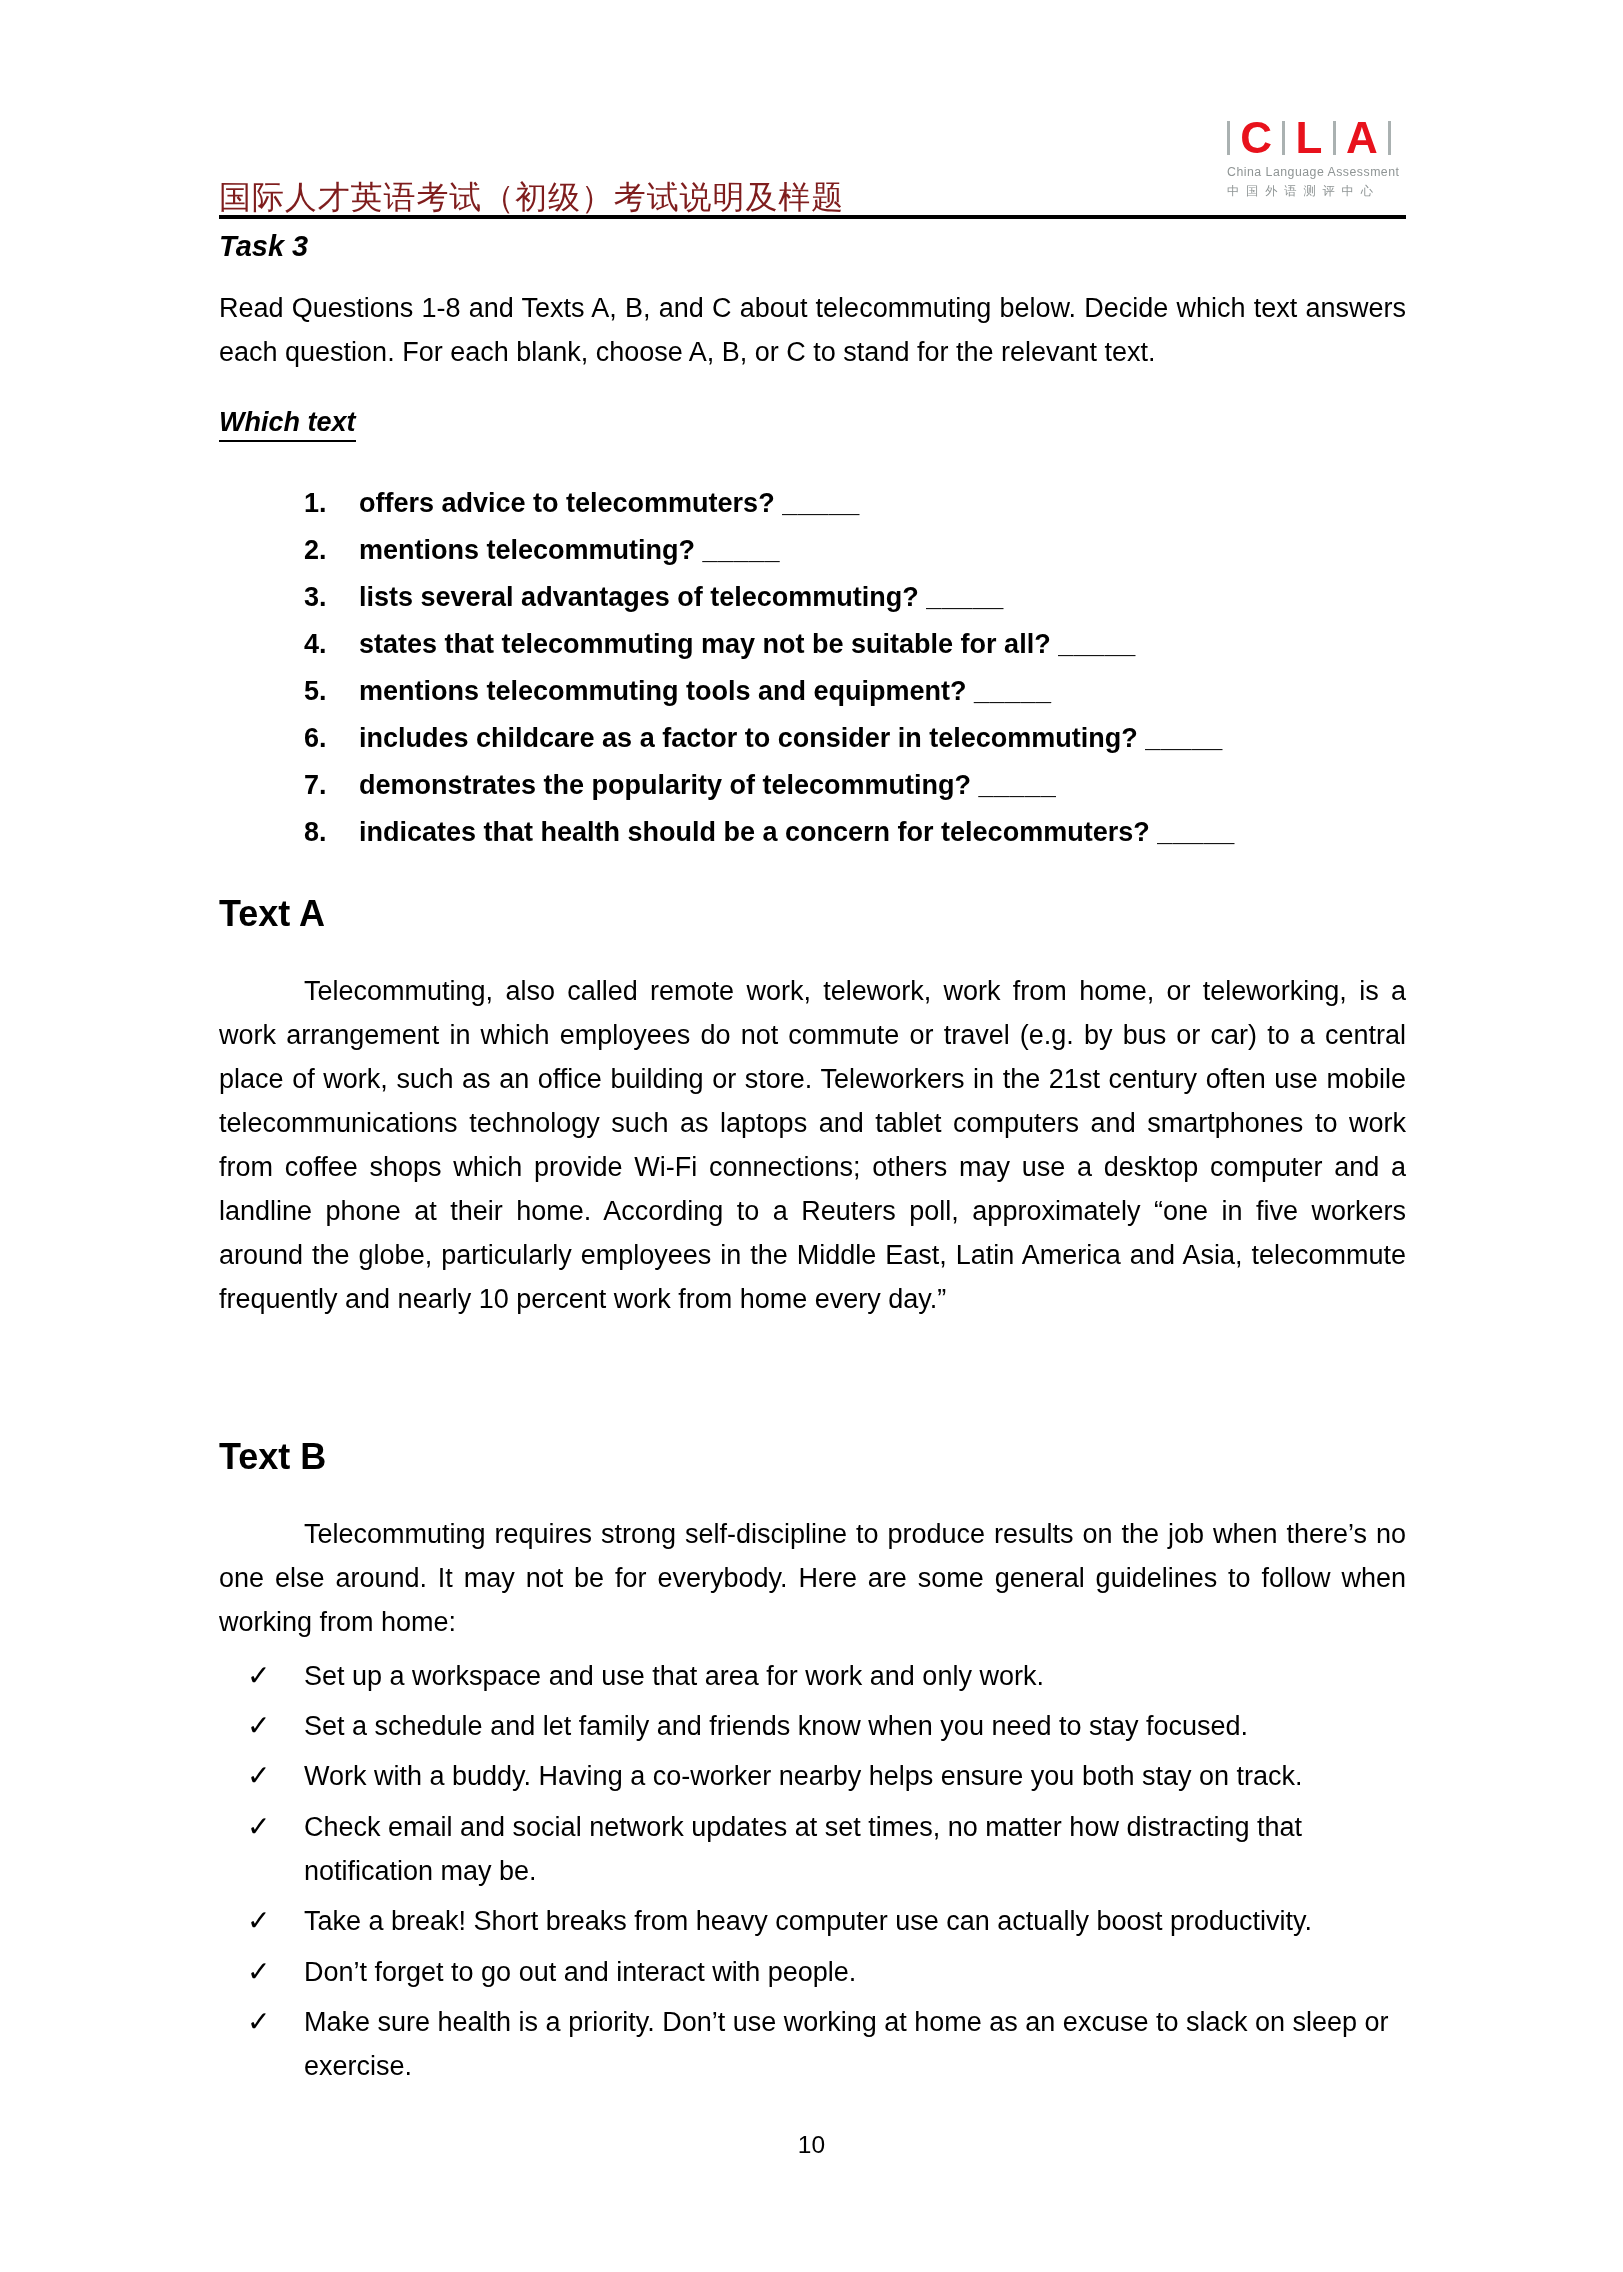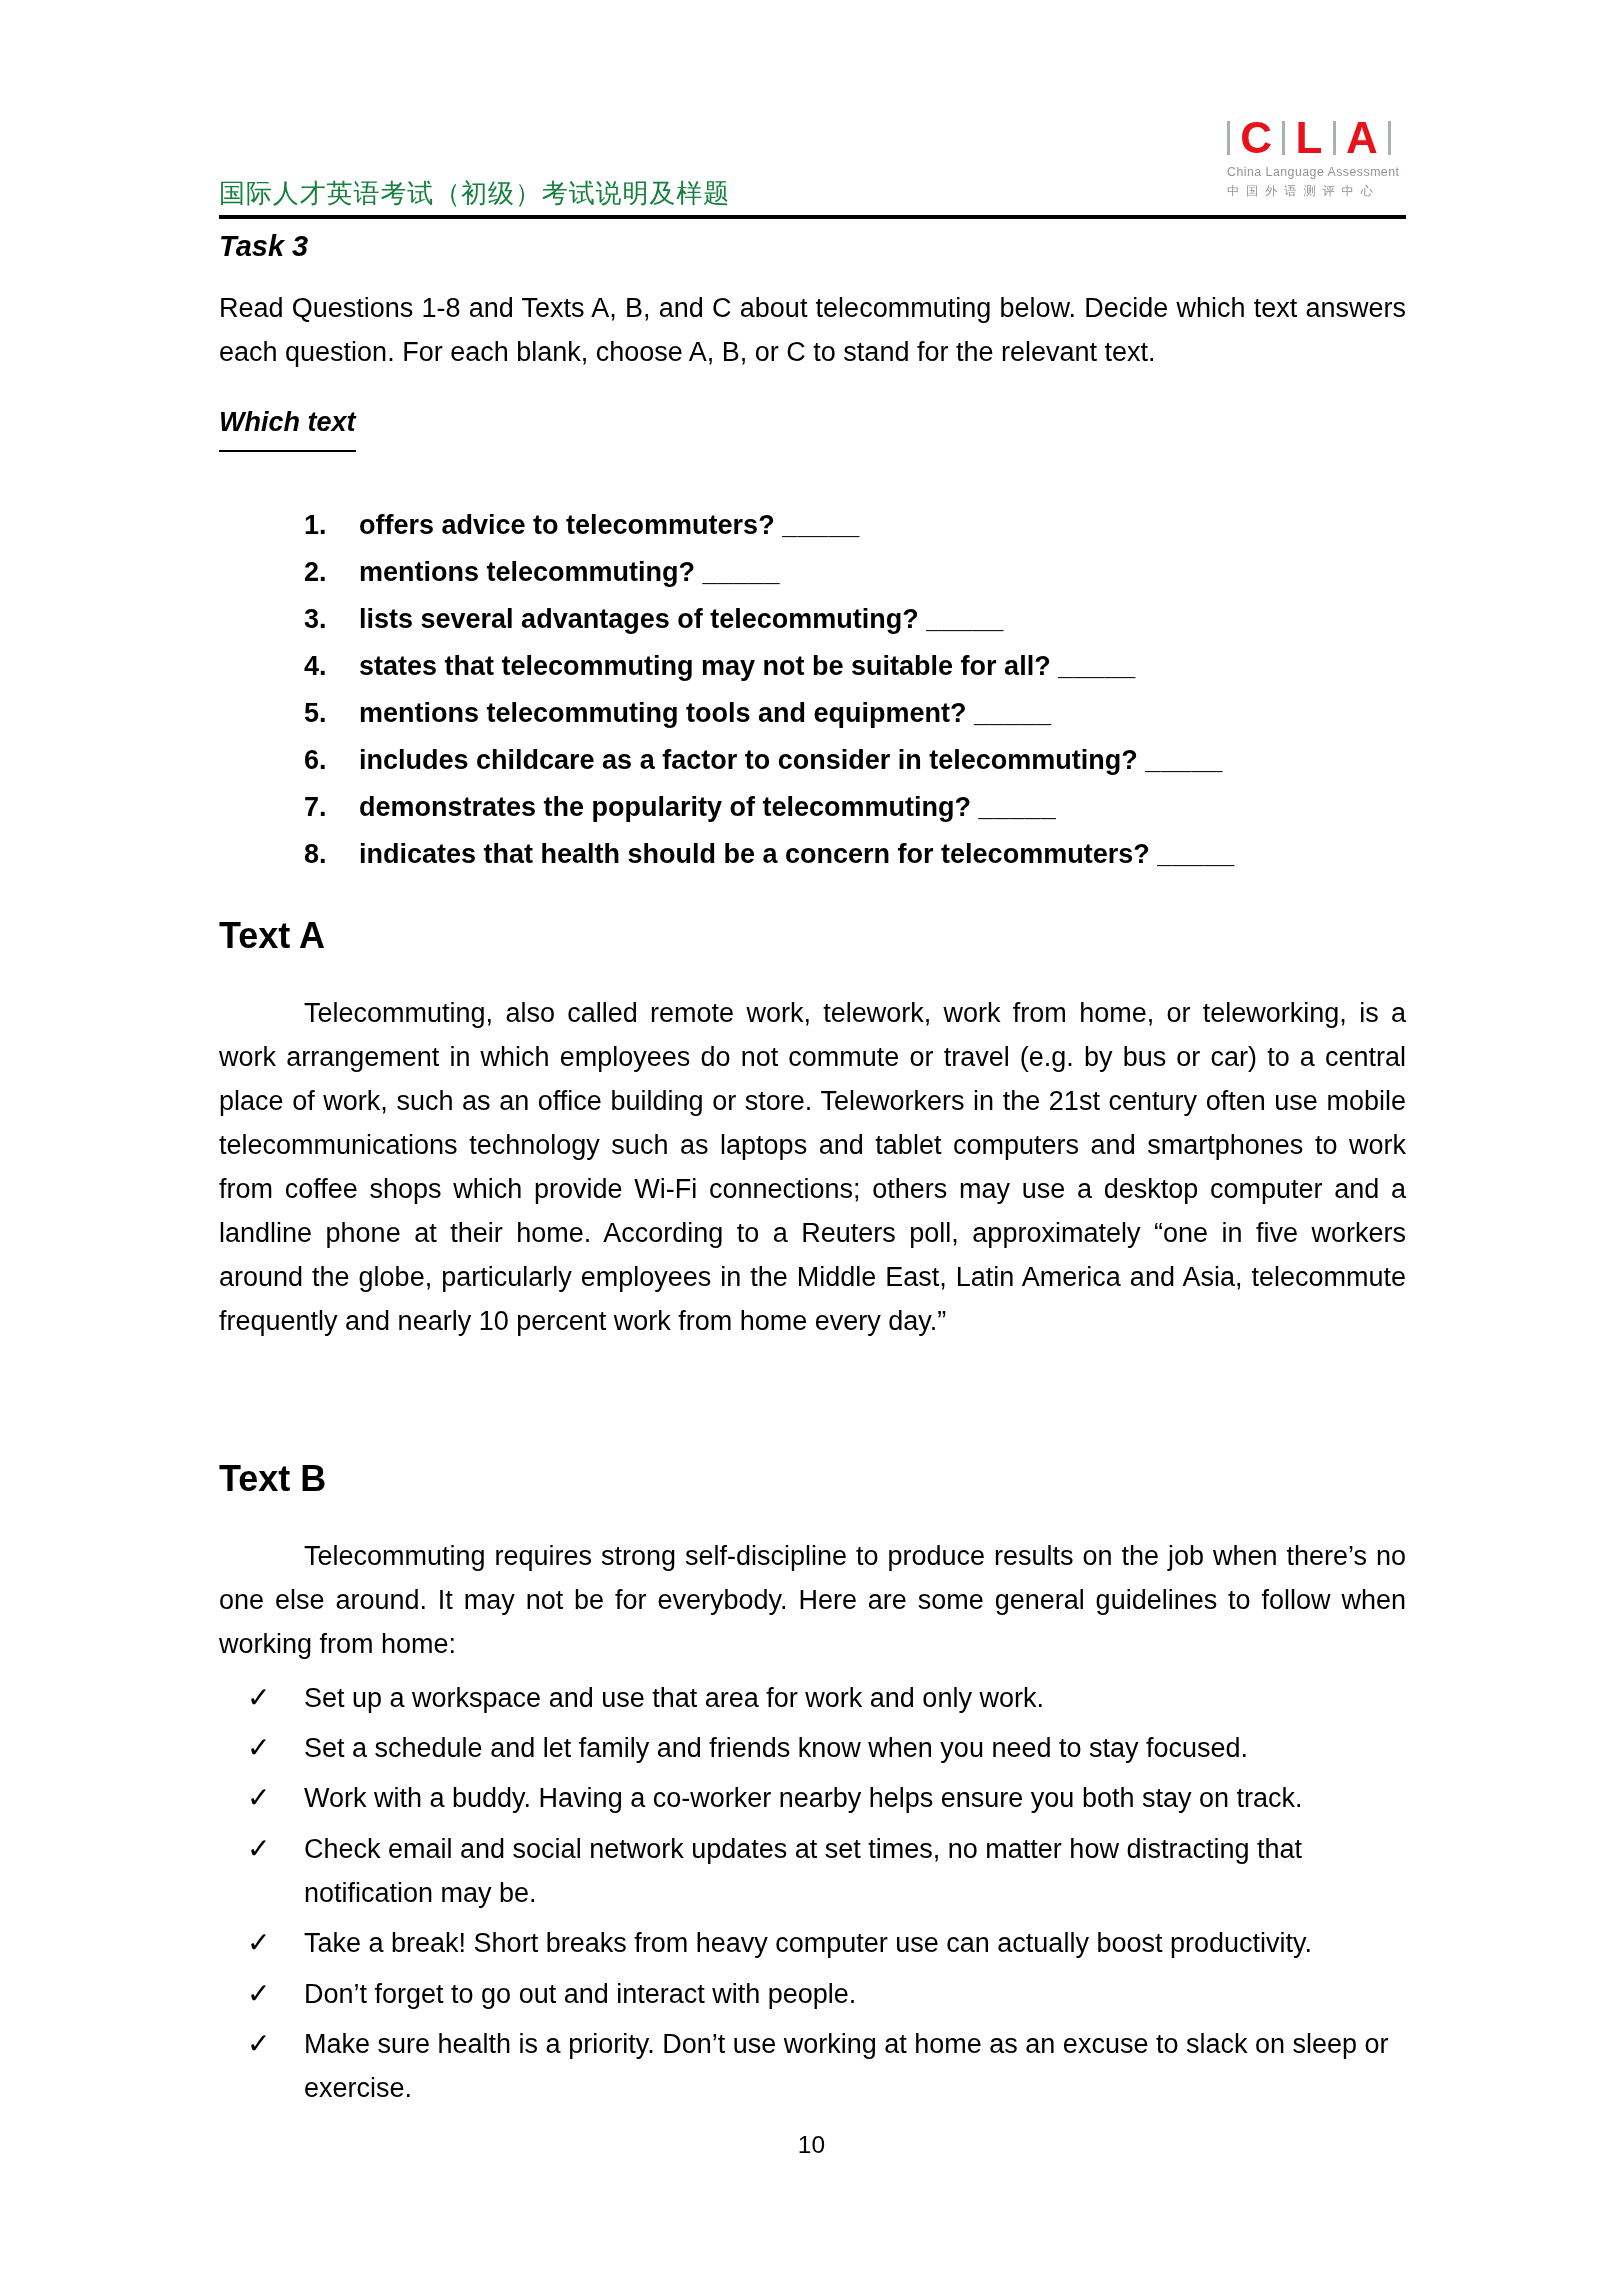--- a/index.html
+++ b/index.html
@@ -8,21 +8,21 @@
     width:1623px; height:2296px;
     background:#ffffff;
     color:#000;
     font-family:"Liberation Sans", sans-serif;
     overflow:hidden;
   }
   
   .header-title {
     position:absolute; left:219px; top:176px;
     font-family:"DejaVu Serif", serif;
-    font-size:26px; letter-spacing:0.9px; color:#15803d;
+    font-size:32px; letter-spacing:0.9px; color:#7f1d1d;
     white-space:nowrap;
   }
   .header-rule {
     position:absolute; left:219px; top:215px;
     width:1187px; height:3.6px; background:#000;
   }
   
   .logo { position:absolute; left:1227px; top:117px; width:164px; }
   .logo-letters { display:flex; align-items:center; height:42px; }
   .logo-bar { width:2.7px; height:34px; background:#aab1b1; flex:0 0 auto; }
@@ -41,22 +41,22 @@
     font-family:"DejaVu Sans", sans-serif;
   }
   
   .main { position:absolute; left:219px; top:230px; width:1187px; }
   .task-title { font-size:29px; font-weight:bold; line-height:32px; margin:0;font-style:italic; }
   .intro {
     margin:23.6px 0 0 0; font-size:27px; line-height:44px;
     text-align:justify;
   }
   .which-text {
-    margin:33px 0 12px 0; font-size:27px; font-style:italic;
-    display:inline-block; border-bottom:2.7px solid #000; padding-bottom:13px;
+    margin:33px 0 0 0; font-size:27px; font-style:italic;
+    display:inline-block; border-bottom:2.7px solid #000; padding-bottom:3px;
     line-height:30px;
   }
   .q-list { margin-top:38px;font-weight:bold; }
   .q-row { padding-left:85px; line-height:47px; font-size:27px; }
   .q-num { display:inline-block; width:55px; }
   .q-blank { letter-spacing:0.5px; }
   .section-heading { margin:42px 0 0 0; font-size:36px; font-weight:bold; line-height:31px; }
   .section-heading.gap-large { margin-top:120px; }
   .body-para {
     margin:40px 0 0 0; font-size:27px; line-height:44px;

